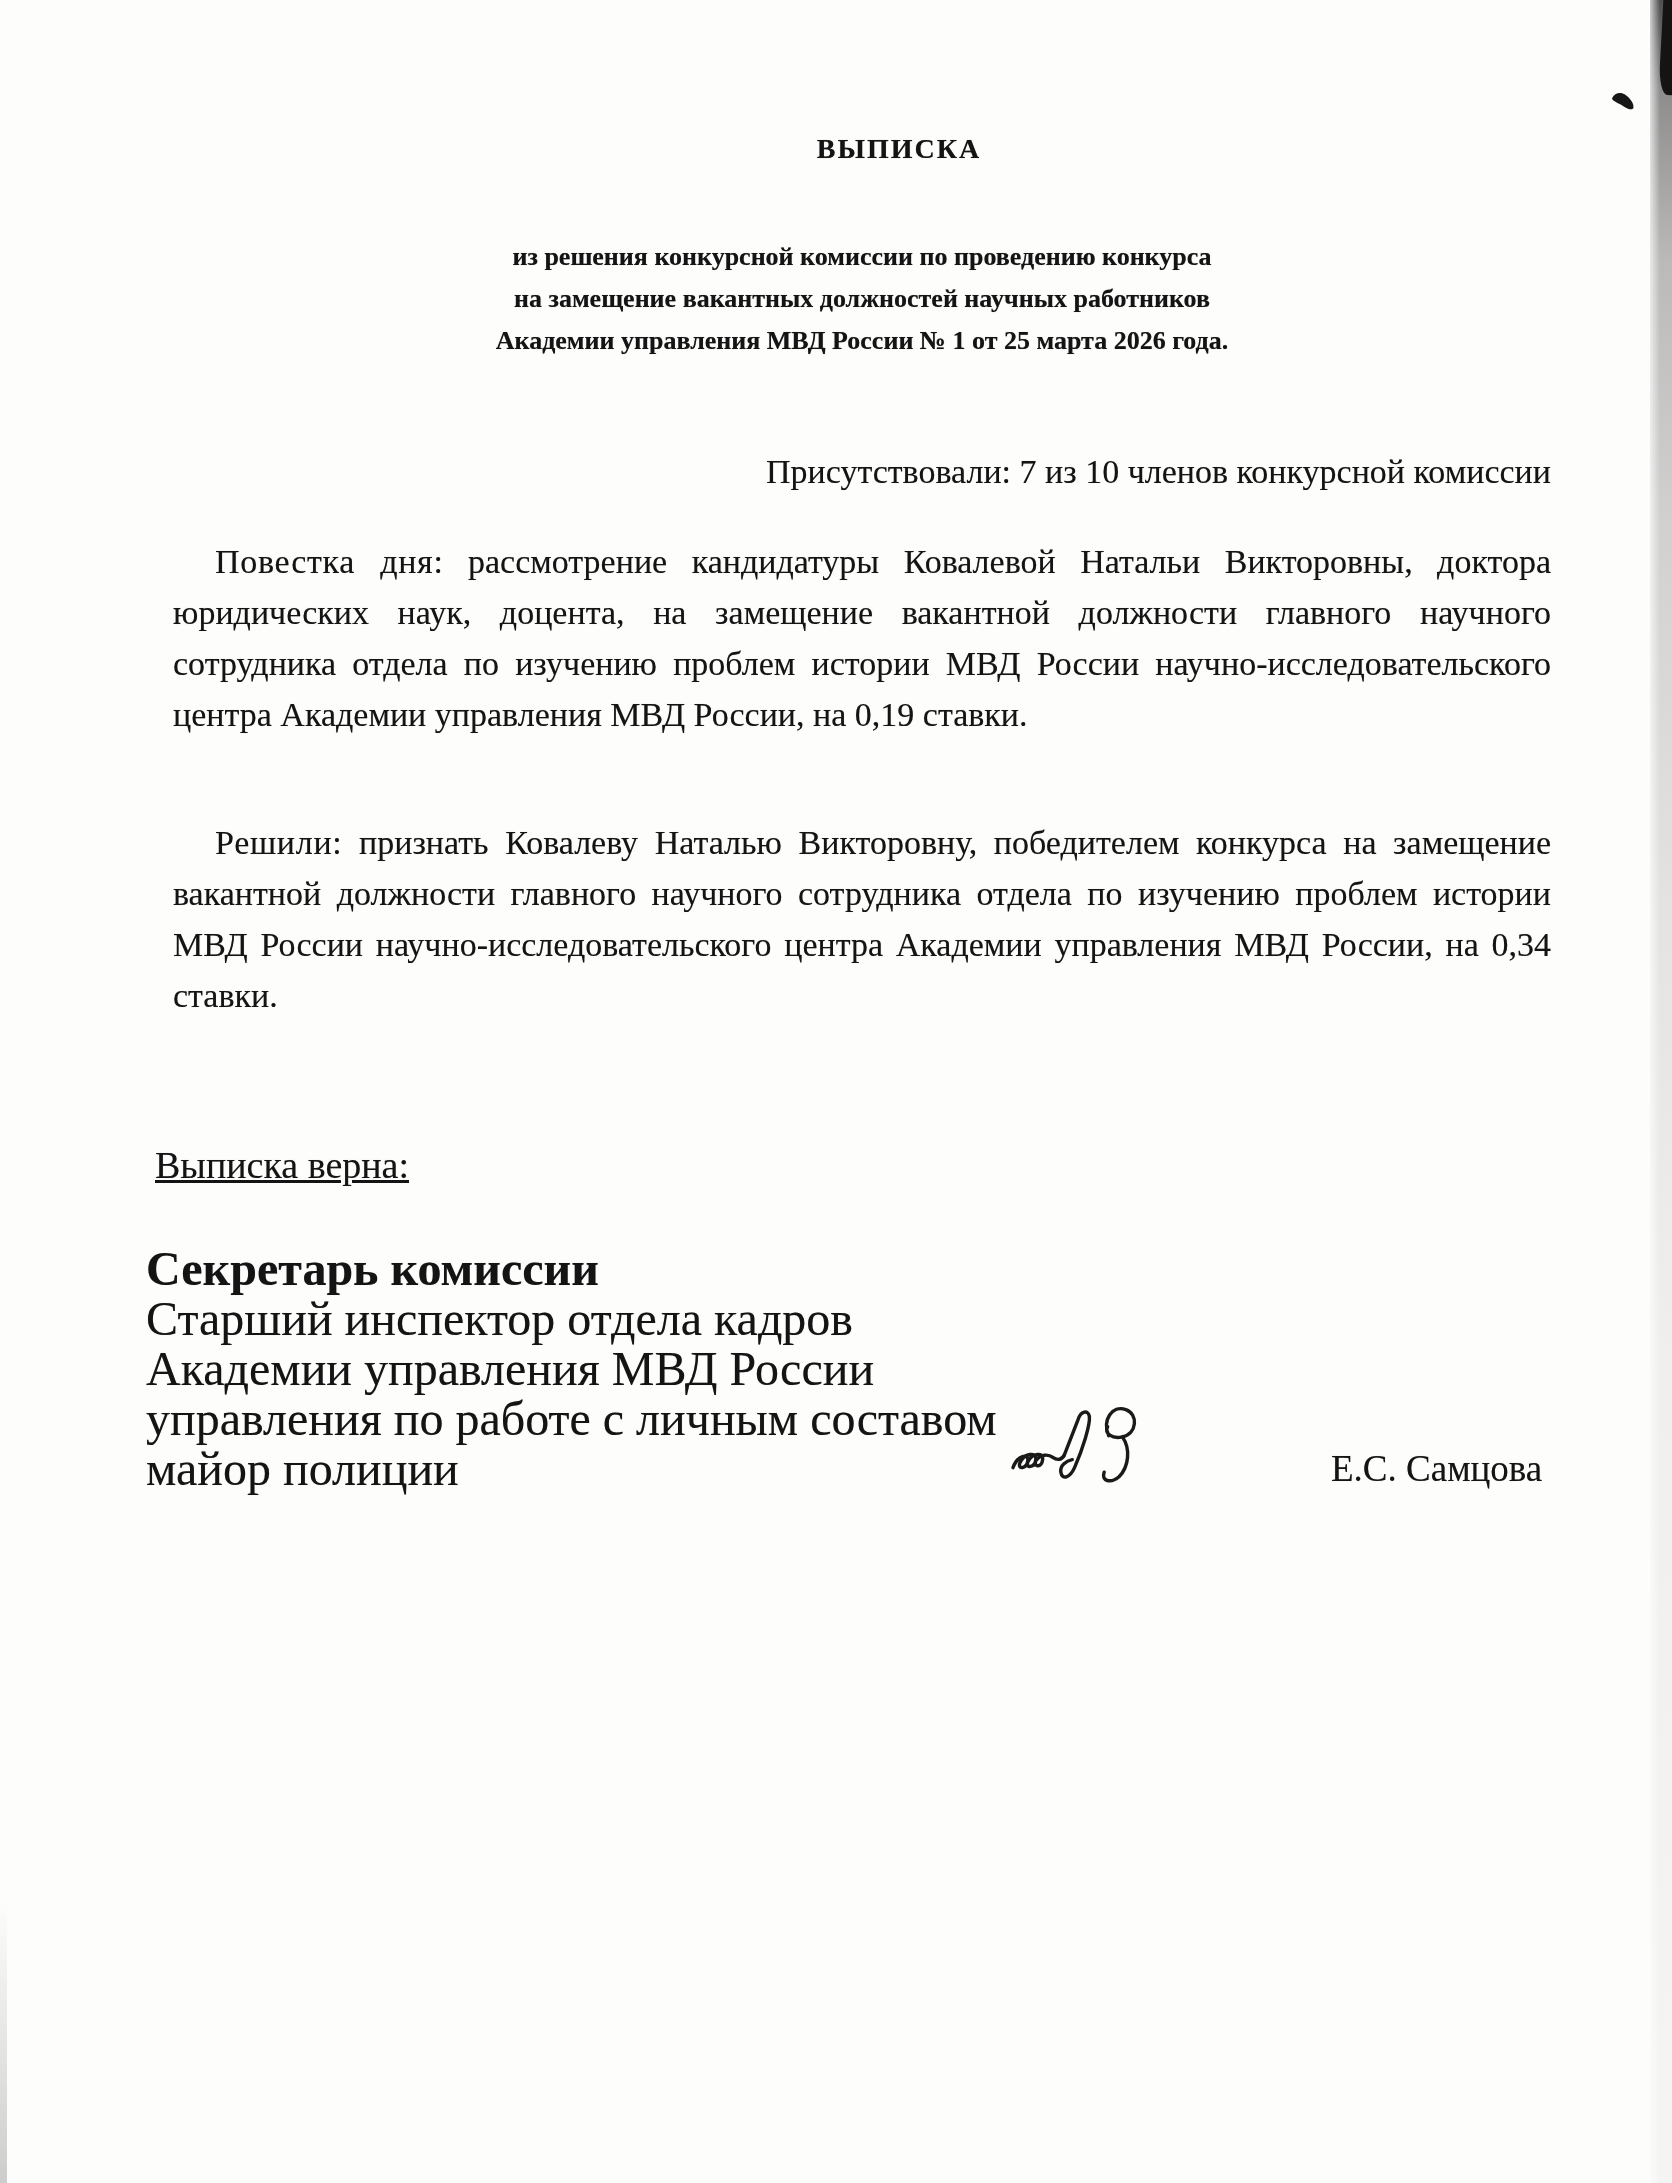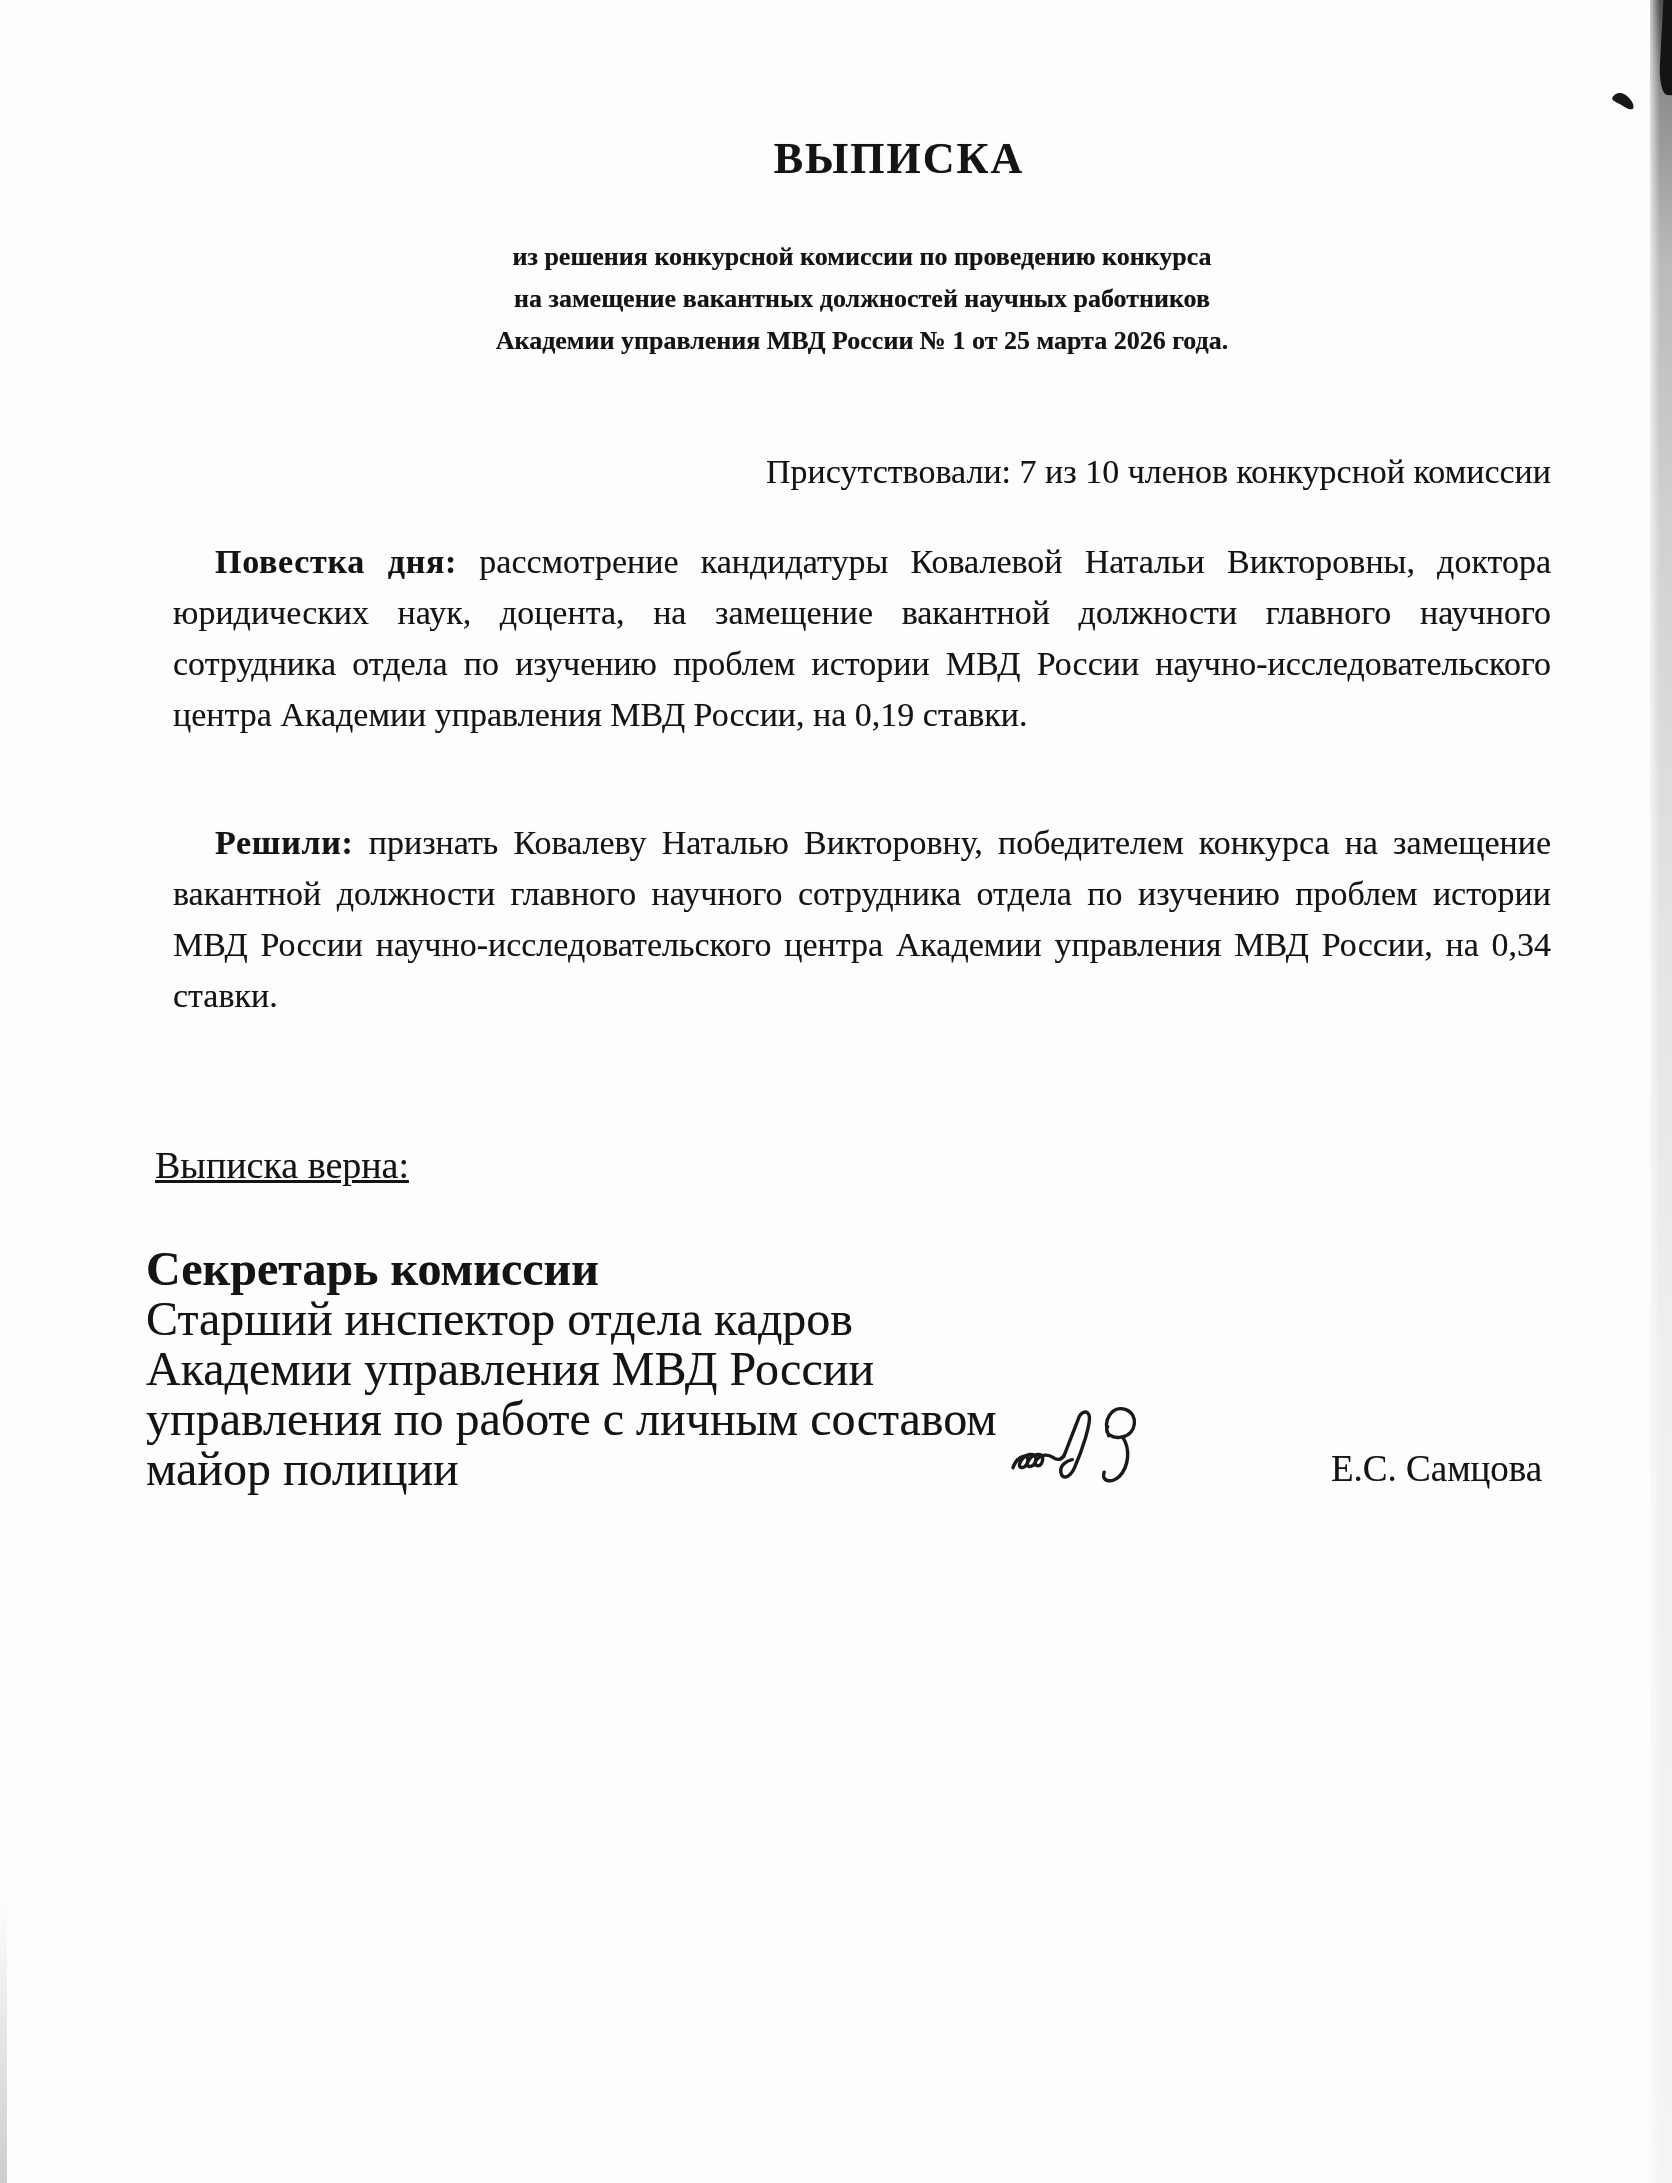--- a/index.html
+++ b/index.html
@@ -8,42 +8,42 @@
     width:1673px;height:2183px;
     background:#fdfdfc;
     overflow:hidden;
     font-family:"Liberation Serif", serif;
     color:#141414;
   }
   .blk{position:absolute;}
   .doc-title{
     top:133px;left:210px;width:1378px;
     text-align:center;font-weight:bold;
-    font-size:44px;letter-spacing:2px;
+    font-size:28px;letter-spacing:2px;
     text-shadow:0 0 0.7px rgba(10,10,10,.55);
   }
   .subtitle{
     top:236px;left:173px;width:1378px;
     text-align:center;font-weight:bold;
     font-size:26px;line-height:42px;
     text-shadow:0 0 0.7px rgba(10,10,10,.5);
   }
   .attendance{
     top:453px;left:173px;width:1378px;
     font-size:34px;text-indent:80px;
     text-shadow:0 0 0.7px rgba(10,10,10,.4);
     text-align:right;
   }
   .para{
     left:173px;width:1378px;margin:0;
     font-size:34px;line-height:51px;
     text-align:justify;text-indent:42px;
     text-shadow:0 0 0.7px rgba(10,10,10,.4);
   }
-  .para .lead{font-weight:bold;letter-spacing:0.7px;}
+  .para .lead{font-weight:normal;letter-spacing:0.7px;}
   .agenda{top:536px;}
   .resolution{top:817px;}
   .certify{
     top:1143px;left:155px;
     font-size:38px;
     text-shadow:0 0 0.7px rgba(10,10,10,.4);
     text-decoration:underline;
   }
   .signatory{
     top:1244px;left:146px;width:871px;

